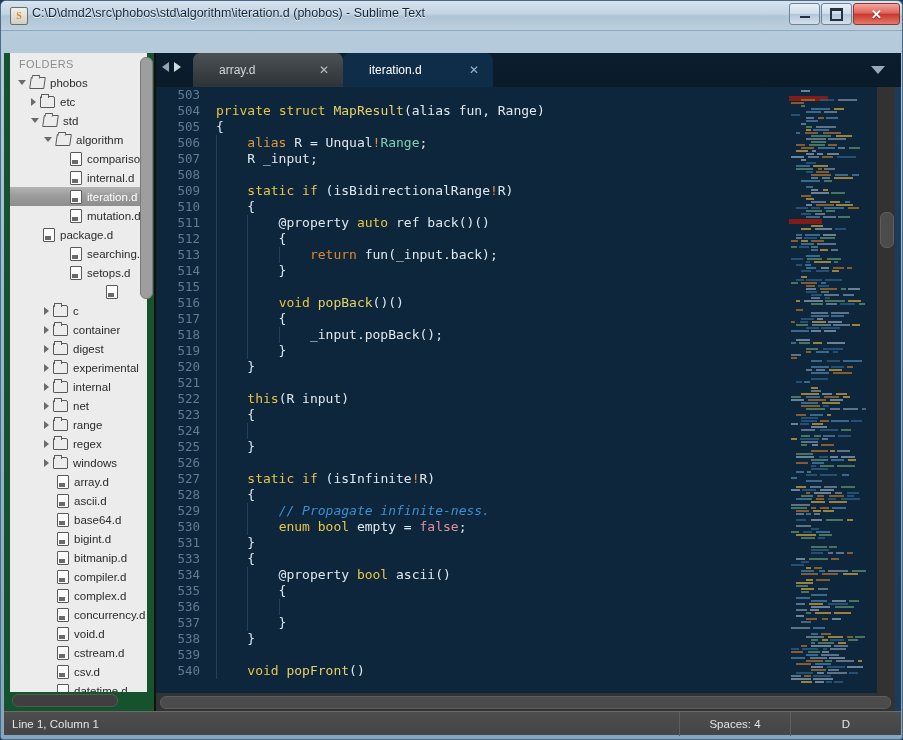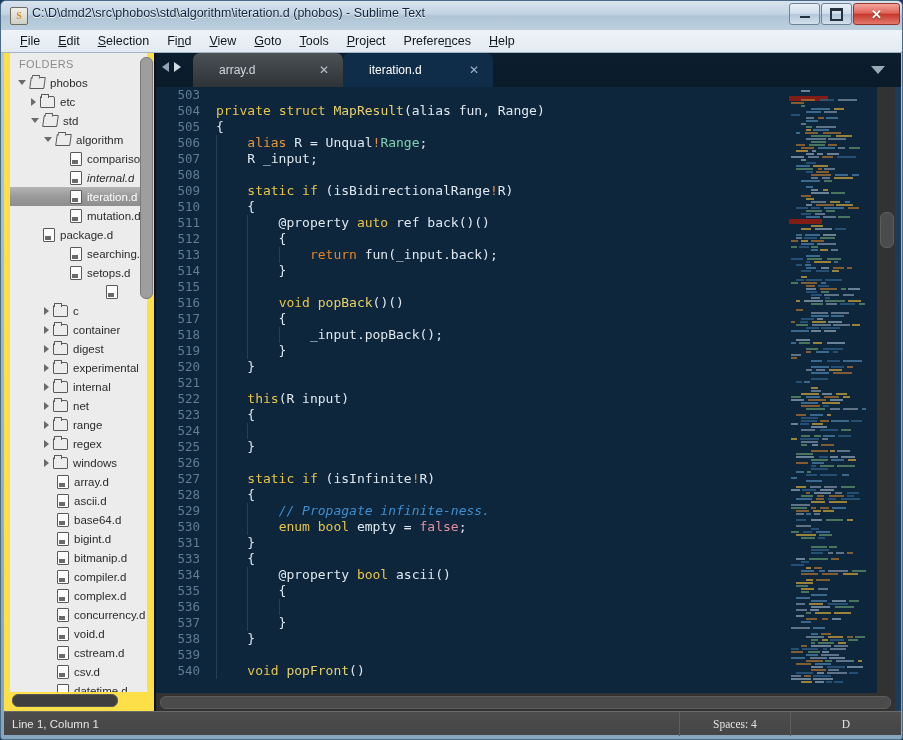--- a/index.html
+++ b/index.html
@@ -82,21 +82,21 @@
   
   .body-area {
     position: absolute; left: 3px; top: 52px; width: 897px; height: 658px;
     background: #1a1a1a;
     box-sizing: border-box;
   }
 
   
   .sidebar {
     position: absolute; left: 0; top: 0; width: 152px; height: 658px;
-    background: #fde047;
+    background: #14532d;
     box-sizing: border-box;
     border-right: 2px solid #111;
   }
   .sidebar-inner {
     position: absolute; left: 6px; top: 0; width: 137px; height: 639px;
     background: #ececec;
     overflow: hidden;
   }
   .folders-label {
     font-size: 11px; color: #8c8c8c; letter-spacing: .4px;
@@ -277,21 +277,20 @@
     display: flex; align-items: center;
     box-sizing: border-box;
   }
   .st-left {
     flex: 1; color: #e3e3e3; font-size: 11.5px; padding-left: 8px;
   }
   .st-cell {
     color: #e3e3e3; font-size: 11.5px; height: 24px;
     display: flex; align-items: center; justify-content: center;
     border-left: 1px solid #5e5e5e;
-    font-family: Liberation Serif, serif;
   }
   .st-cell.spaces { width: 110px; }
   .st-cell.syntax { width: 110px; }
 </style>
 </head>
 <body>
 
 <div id="app">
 
   <div class="titlebar">
@@ -307,32 +306,20 @@
         <div class="glyph">
             <span class="max-box"></span>
           </div>
       </div>
       <div class="wbtn close">
         <div class="glyph">✕</div>
       </div>
     </div>
   </div>
 
-  <div class="menubar" id="menubar">
-      <div class="menu-item"><u>F</u>ile</div>
-      <div class="menu-item"><u>E</u>dit</div>
-      <div class="menu-item"><u>S</u>election</div>
-      <div class="menu-item">Fi<u>n</u>d</div>
-      <div class="menu-item"><u>V</u>iew</div>
-      <div class="menu-item"><u>G</u>oto</div>
-      <div class="menu-item"><u>T</u>ools</div>
-      <div class="menu-item"><u>P</u>roject</div>
-      <div class="menu-item">Prefere<u>n</u>ces</div>
-      <div class="menu-item"><u>H</u>elp</div>
-    </div>
 
   <div class="body-area">
 
     <div class="sidebar">
       <div class="sidebar-inner">
         <div class="folders-label">FOLDERS</div>
         <div id="tree">
             <div class="tree-row" style="padding-left: 8px;">
               <span class="arrow open"></span>
               <span class="ficon folder open"></span>
@@ -351,21 +338,21 @@
             <div class="tree-row" style="padding-left: 34px;">
               <span class="arrow open"></span>
               <span class="ficon folder open"></span>
               <span class="tree-label">algorithm</span>
             </div>
             <div class="tree-row" style="padding-left: 47px;">
               <span class="arrow none"></span>
               <span class="ficon file"></span>
               <span class="tree-label">comparison.d</span>
             </div>
-            <div class="tree-row" style="padding-left: 47px; font-style: italic;">
+            <div class="tree-row" style="padding-left: 47px;">
               <span class="arrow none"></span>
               <span class="ficon file"></span>
               <span class="tree-label">internal.d</span>
             </div>
             <div class="tree-row selected" style="padding-left: 47px;">
               <span class="arrow none"></span>
               <span class="ficon file"></span>
               <span class="tree-label">iteration.d</span>
             </div>
             <div class="tree-row" style="padding-left: 47px;">

